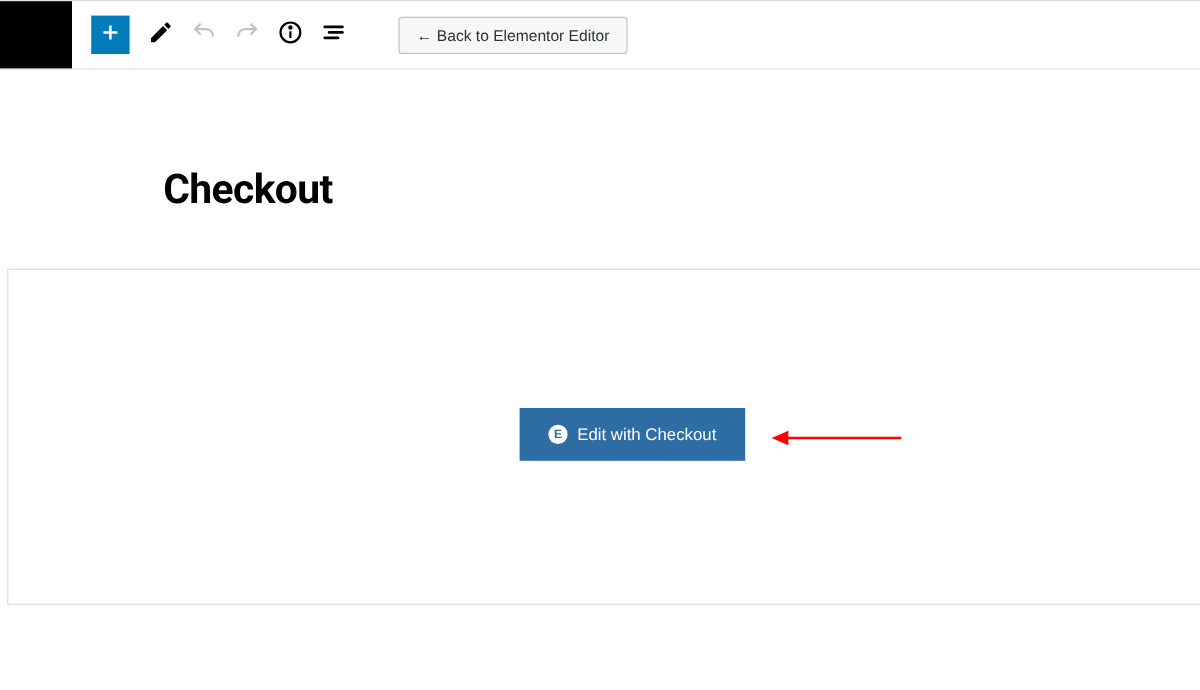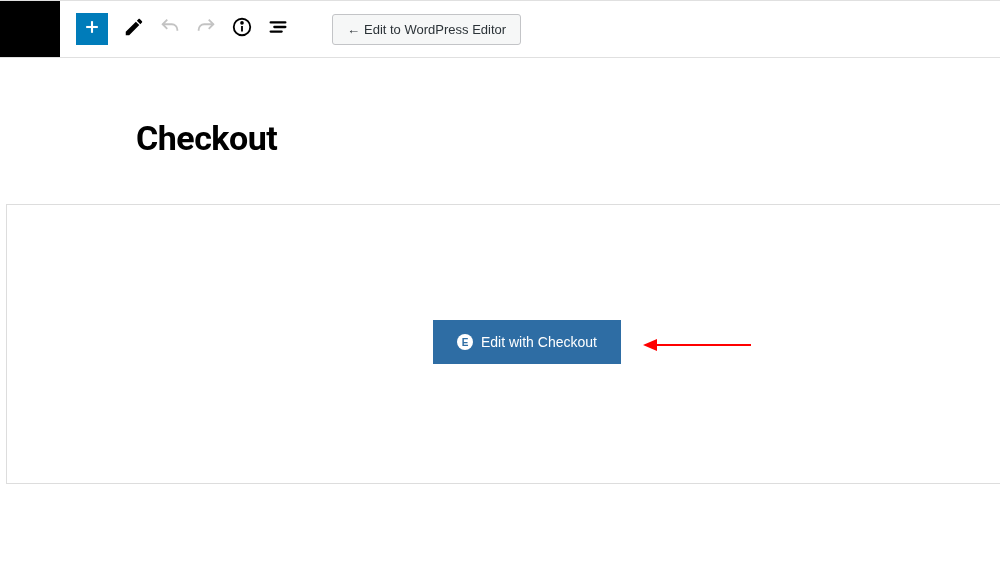--- a/index.html
+++ b/index.html
@@ -74,21 +74,21 @@
       align-items: center;
       gap: 4px;
     }
     .content-area {
       padding: 0;
     }
     .page-title {
       font-size: 34px;
       font-weight: 700;
       color: #000;
-      margin: 60px 0 0 136px;
+      margin: 80px 0 0 136px;
       letter-spacing: -0.5px;
     }
     .editor-block {
       margin-top: 46px;
       margin-left: 6px;
       margin-right: 0;
       border: 1px solid #ddd;
       border-right: none;
       height: 280px;
       display: flex;
@@ -185,21 +185,21 @@
       <svg viewBox="0 0 24 24" fill="none" stroke="#000" stroke-width="2.5" stroke-linecap="round">
         <line x1="4" y1="7" x2="20" y2="7"></line>
         <line x1="8" y1="12" x2="20" y2="12"></line>
         <line x1="4" y1="17" x2="16" y2="17"></line>
       </svg>
     </span>
   </div>
 
   <button class="back-button">
     <span>←</span>
-    <span>Edit to WordPress Editor</span>
+    <span>Back to Elementor Editor</span>
   </button>
 </div>
 
 <div class="content-area">
   <h1 class="page-title">Checkout</h1>
 
   <div class="editor-block">
     <button class="elementor-button">
       <span class="elementor-icon">E</span>
       <span>Edit with Checkout</span>

